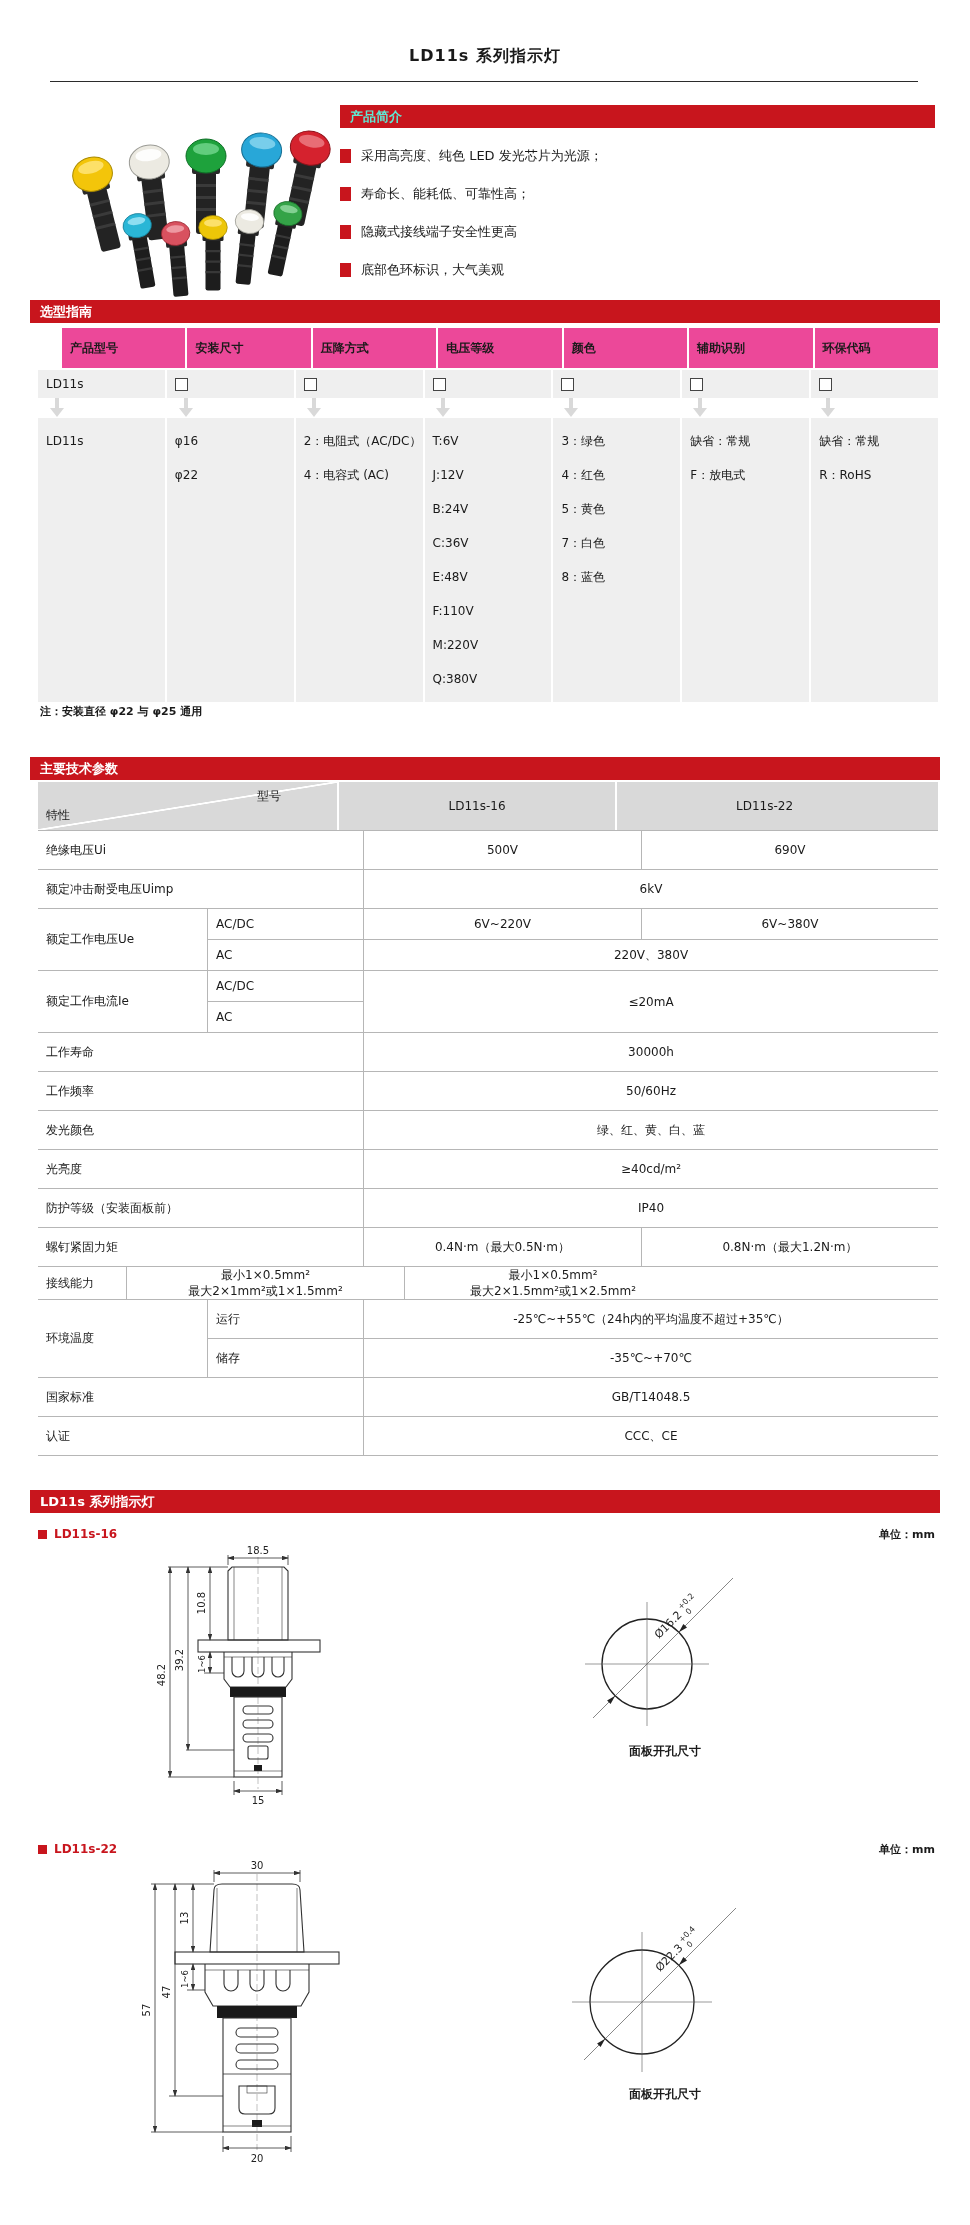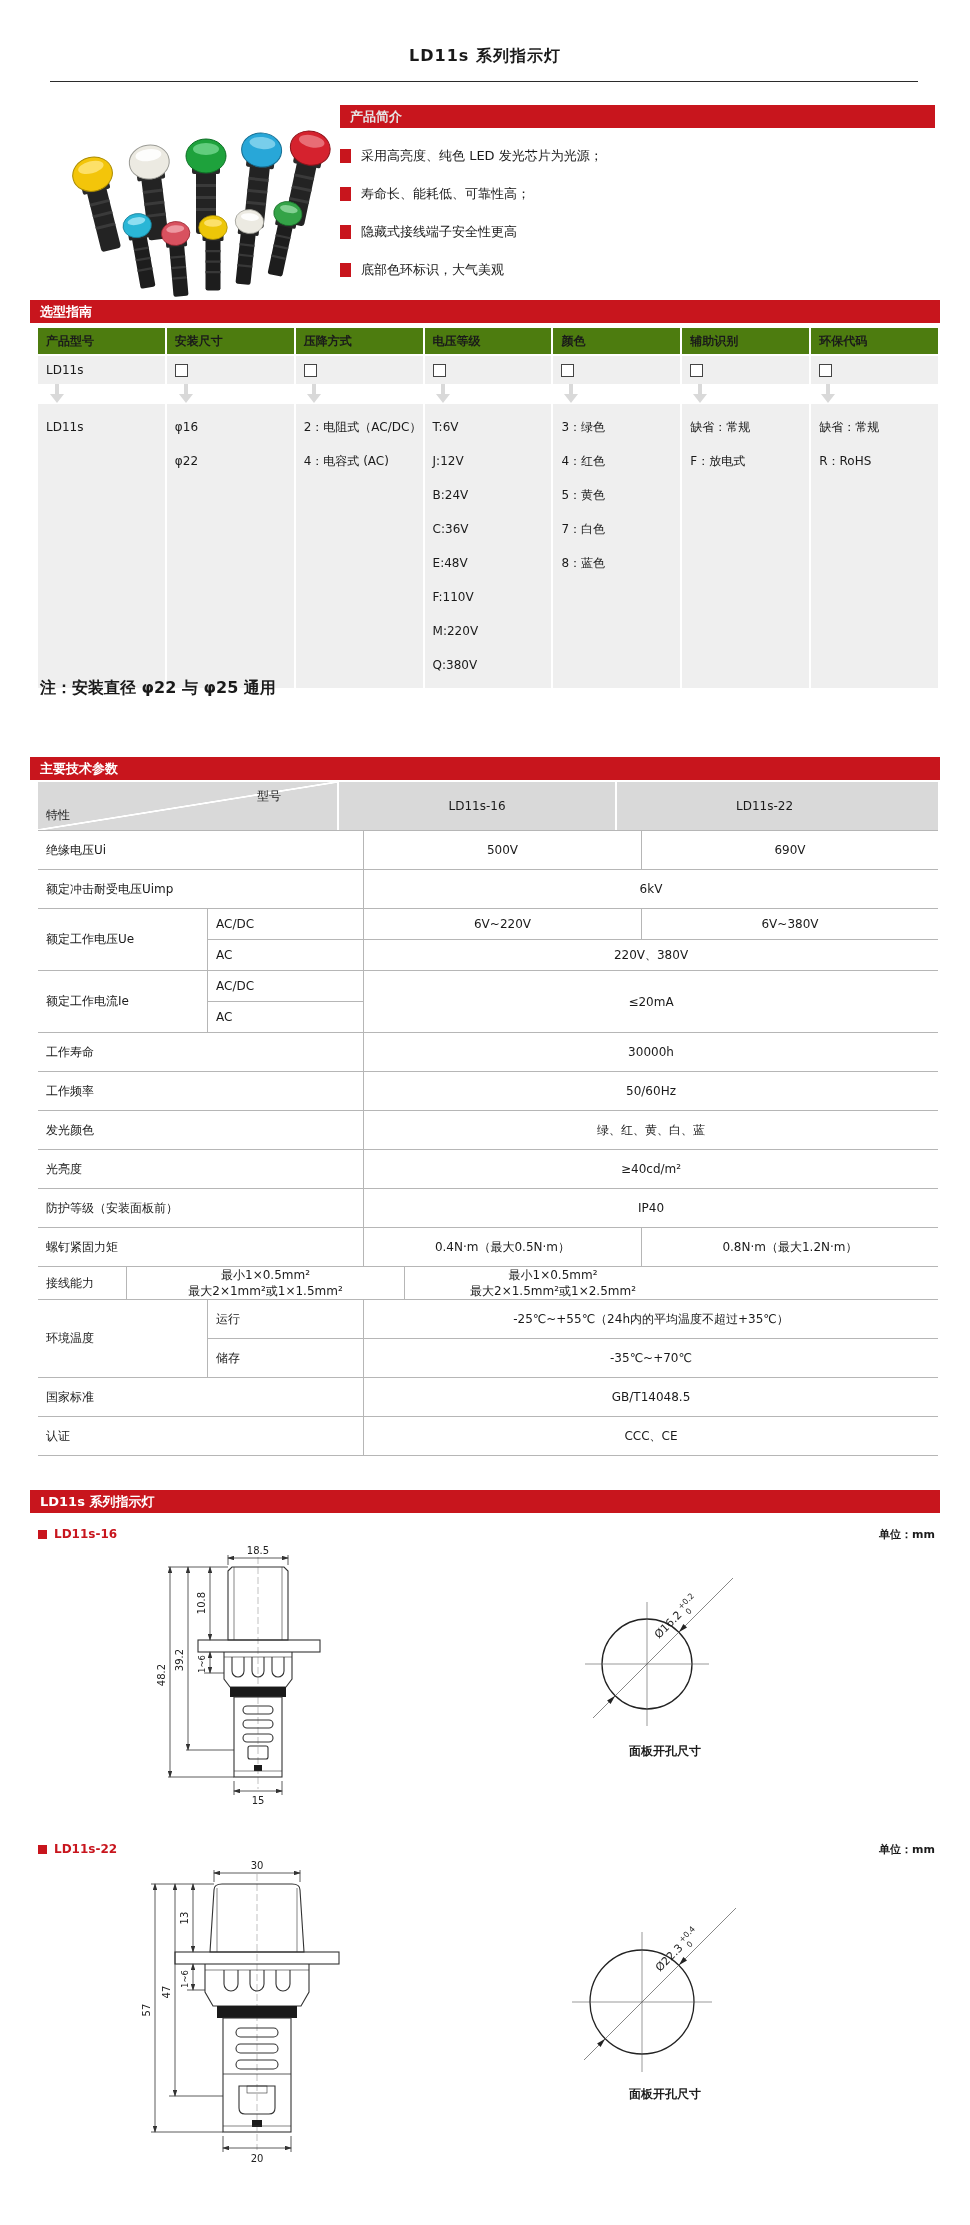--- a/index.html
+++ b/index.html
@@ -8,39 +8,39 @@
 
   .title{position:absolute;top:46px;left:0;width:100%;text-align:center;font-size:16px;font-weight:bold;letter-spacing:1px;}
   .titlerule{position:absolute;top:81px;left:50px;width:868px;height:1px;background:#2b2b2b;}
 
   .banner{position:absolute;left:30px;width:910px;height:23px;background:#c8151d;color:#fff;
           font-weight:bold;font-size:13px;line-height:23px;padding-left:10px;box-sizing:border-box;}
 
   
   .photo{position:absolute;left:48px;top:118px;}
   .intro{position:absolute;left:340px;top:105px;width:595px;}
-  .intro .ibanner{height:23px;background:#c8151d;color:#e5e5e5;font-weight:bold;font-size:13px;line-height:23px;padding-left:10px;}
+  .intro .ibanner{height:23px;background:#c8151d;color:#5eead4;font-weight:bold;font-size:13px;line-height:23px;padding-left:10px;}
   .bullet{display:flex;align-items:center;gap:10px;margin-top:17px;height:21px;font-size:13px;}
   .bsq{width:11px;height:14px;background:#c8151d;flex:0 0 auto;}
 
   
   .sel{position:absolute;left:38px;top:328px;width:900px;font-size:12px;}
   .selrow{display:flex;}
   .sel .c{flex:1 1 0;box-sizing:border-box;border-right:2px solid #fff;padding-left:8px;}
   .sel .c:last-child{border-right:none;}
-  .sel-head{height:26px;background:#4d7c0f;margin-bottom:2px;}
+  .sel-head{height:40px;background:#ec4899;margin-bottom:2px;margin-left:24px;}
   .sel-head .c{font-weight:bold;display:flex;align-items:center;}
   .sel-model{height:28px;background:#efefef;}
   .sel-model .c{display:flex;align-items:center;}
   .cb{display:inline-block;width:11px;height:11px;border:1px solid #444;background:#fff;}
   .sel-arrows{height:20px;}
   .sel-arrows .c{border-right:none;padding-left:12px;}
   .sel-big .c{background:#efefef;padding:6px 0 6px 8px;}
   .opt{height:34px;display:flex;align-items:center;}
-  .note{position:absolute;left:40px;top:678px;font-size:16px;font-weight:bold;}
+  .note{position:absolute;left:40px;top:704px;font-size:11px;font-weight:bold;}
 
   
   .tech{position:absolute;left:38px;top:782px;width:900px;font-size:12px;}
   .trow,.tgroup{display:flex;border-bottom:1px solid #b6b6b6;}
   .irow{display:flex;}
   .bb{border-bottom:1px solid #b6b6b6;}
   .bl{border-left:1px solid #b6b6b6;text-align:center;}
   .cell{display:flex;align-items:center;box-sizing:border-box;}
   .lab{padding-left:8px;}
   .sub{padding-left:8px;}

